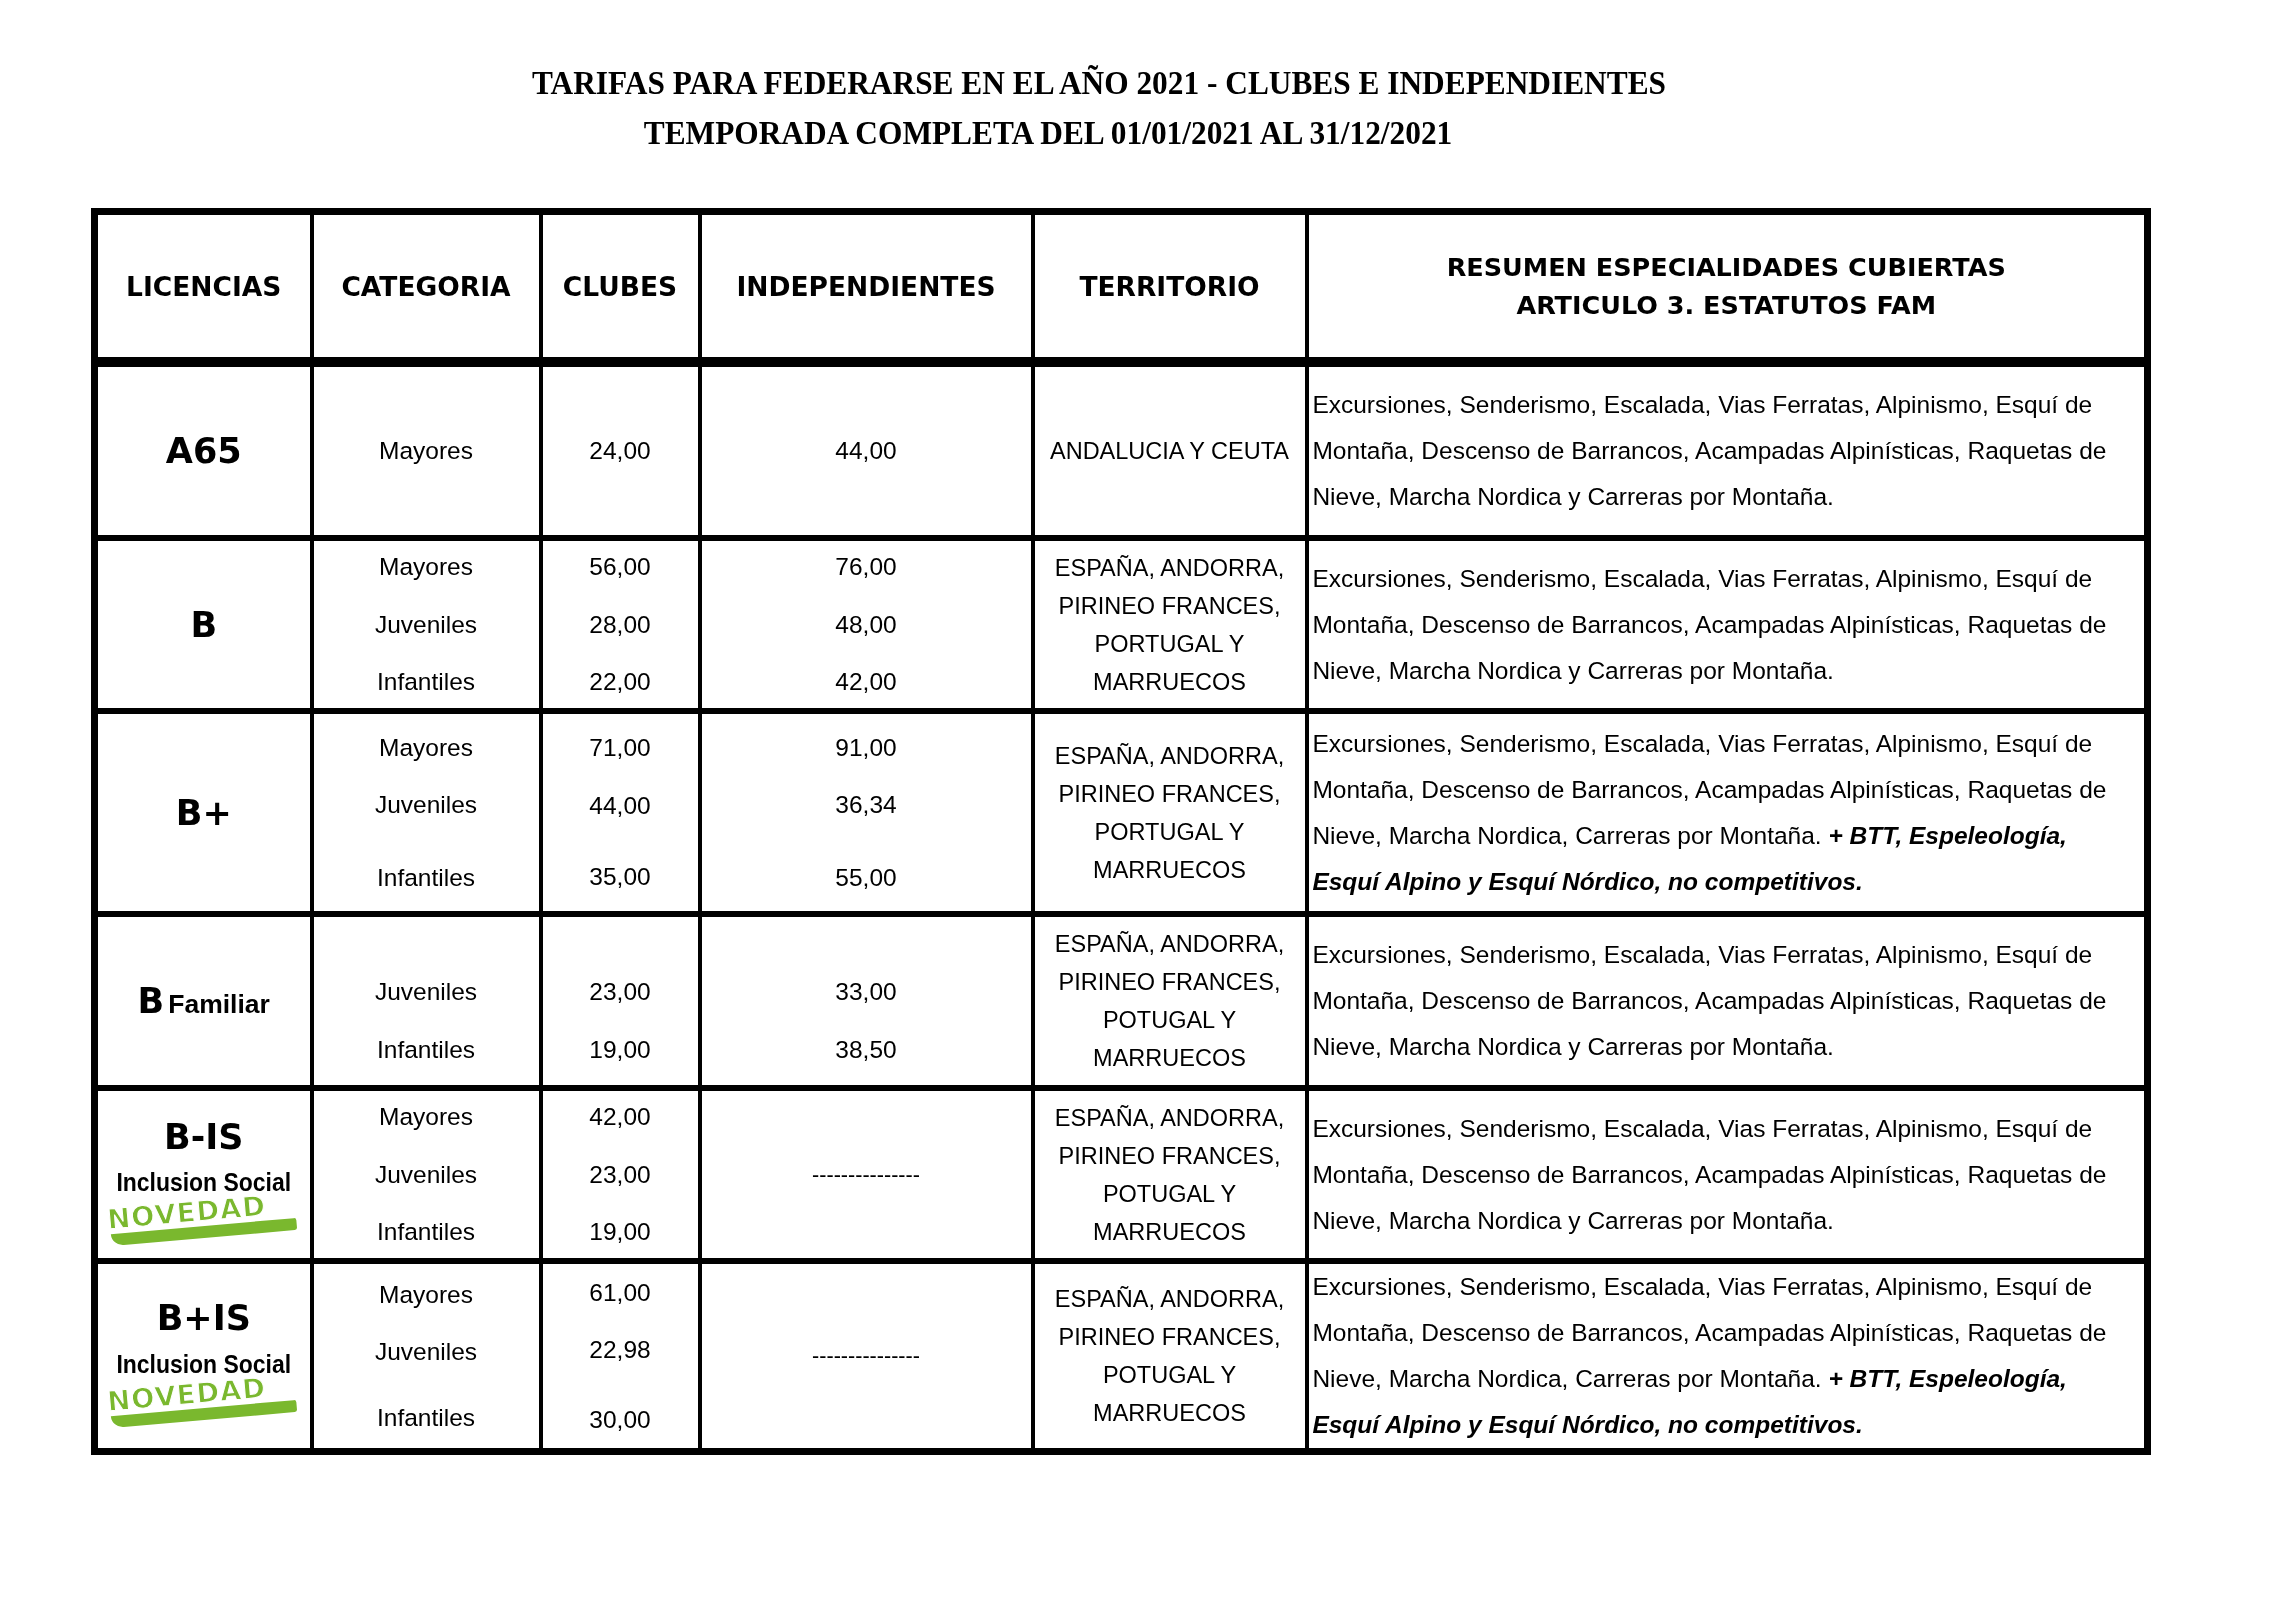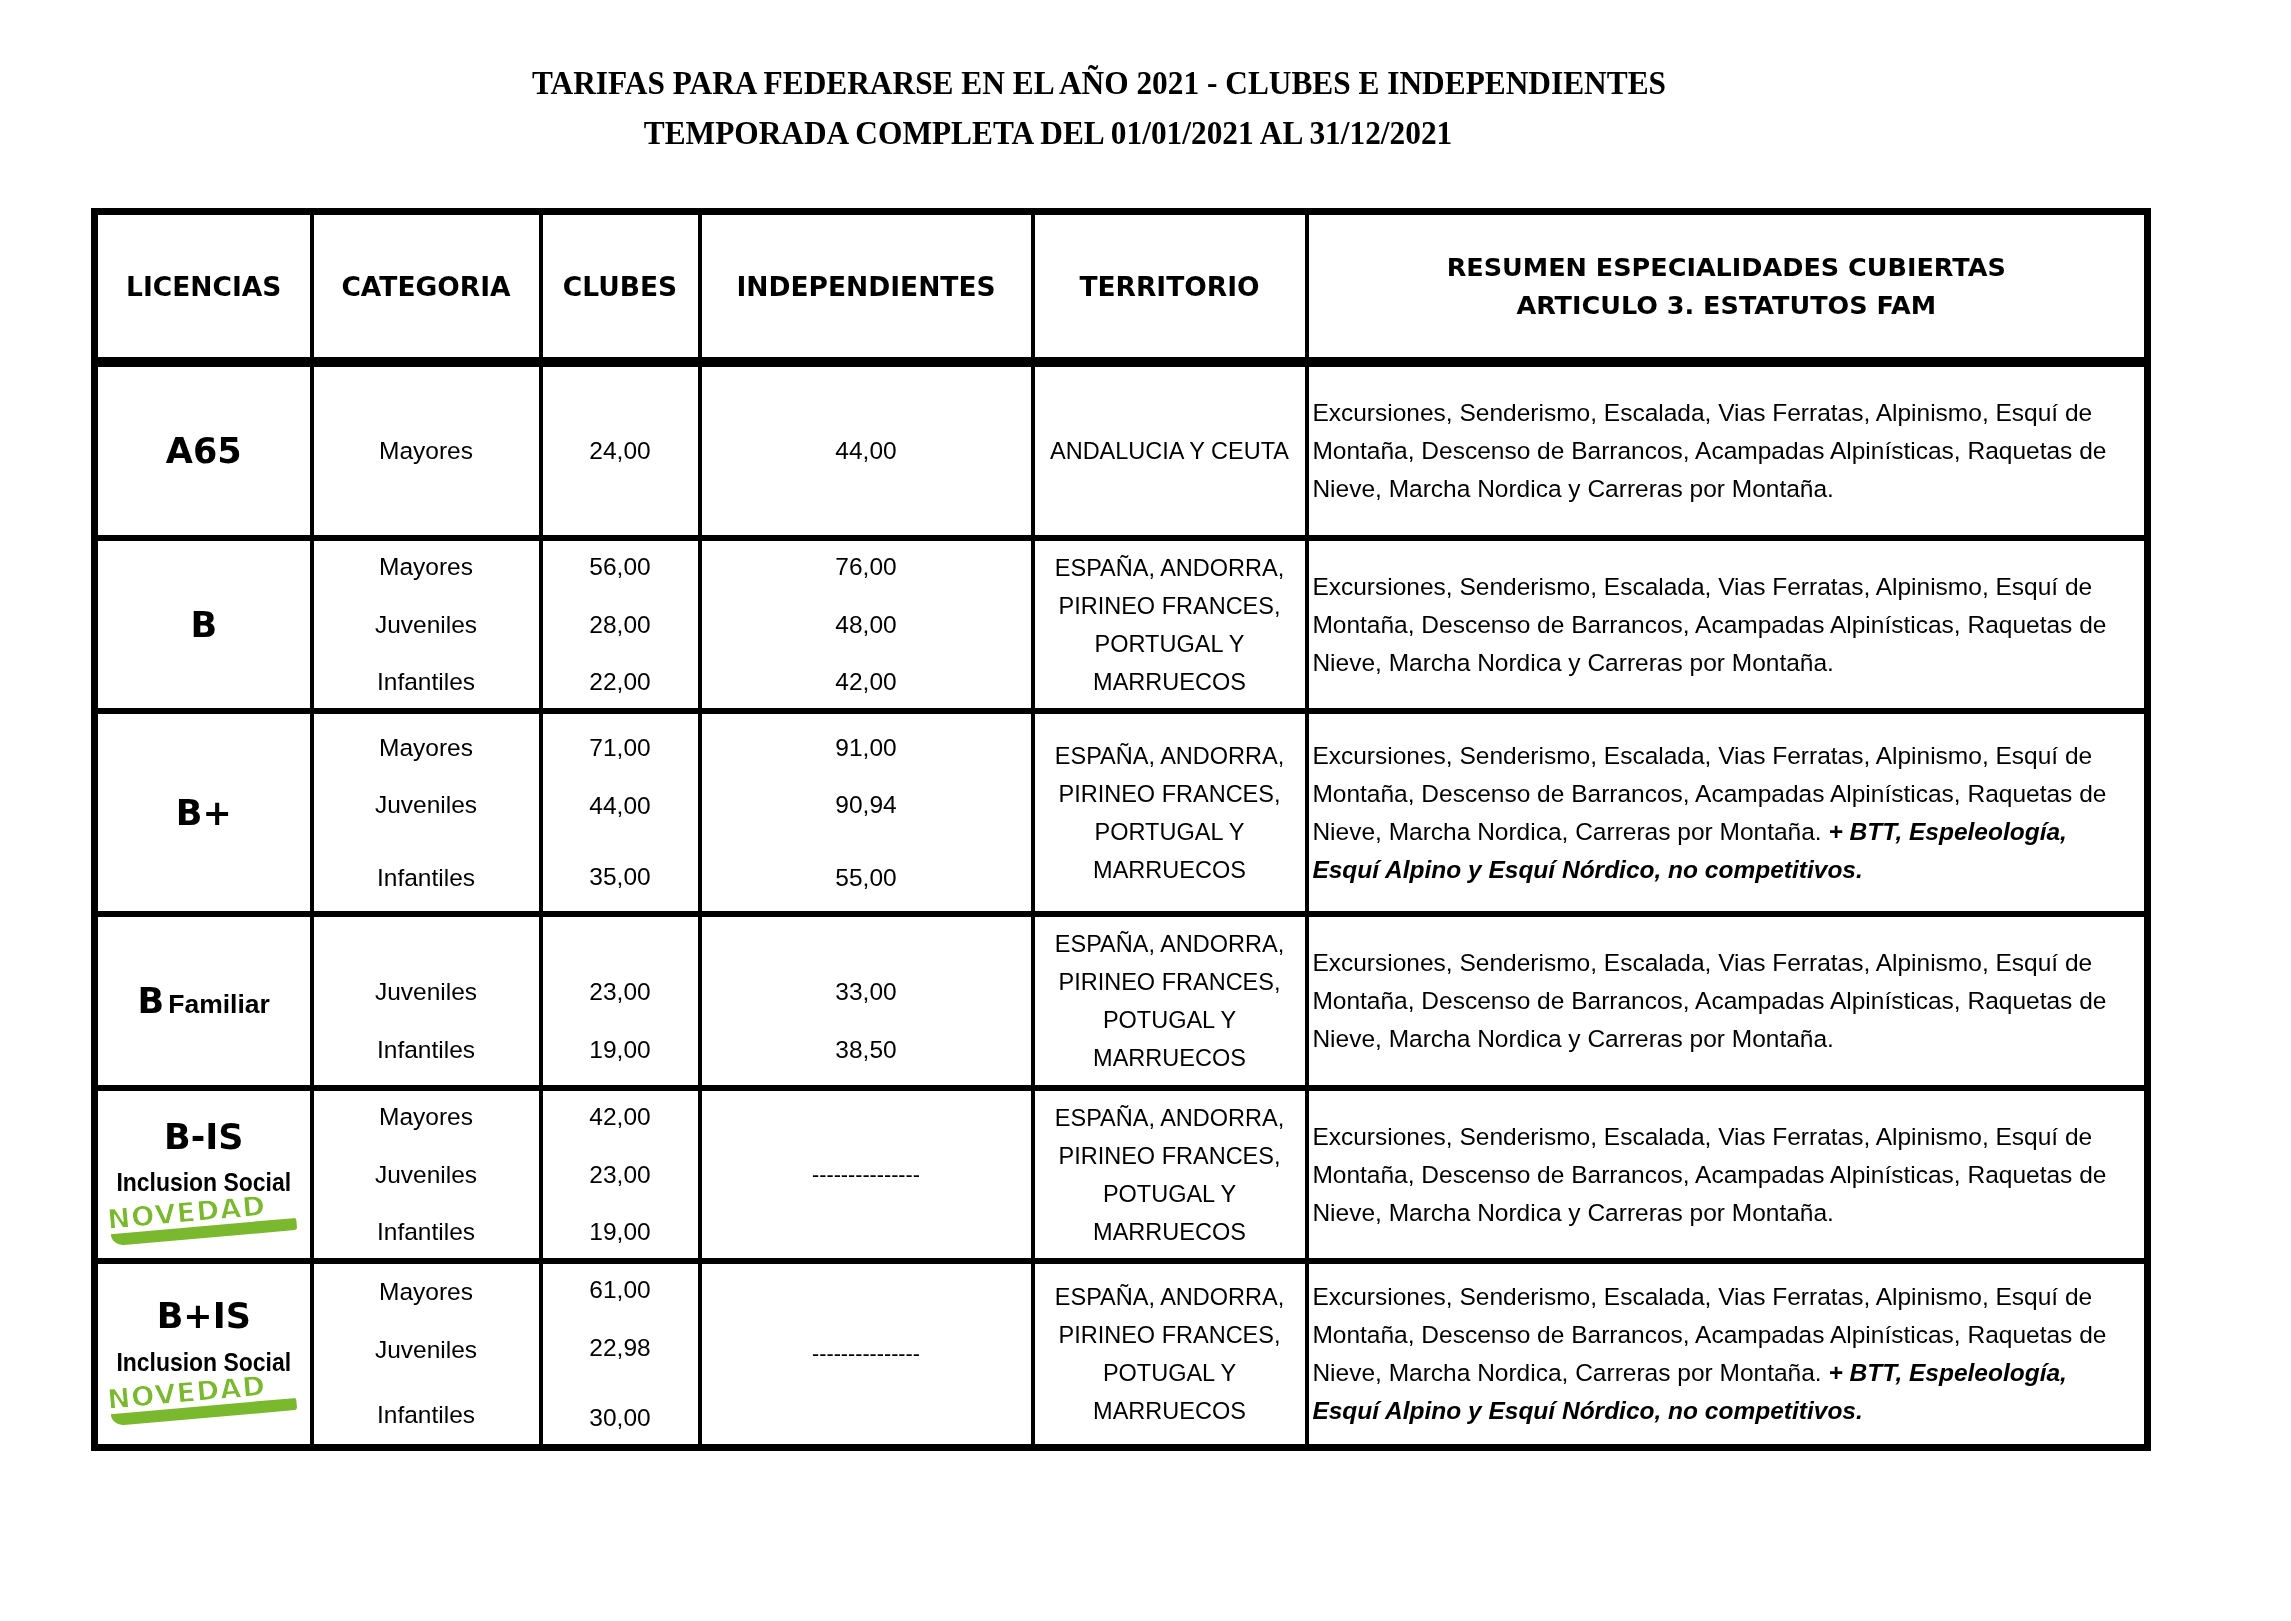--- a/index.html
+++ b/index.html
@@ -14,21 +14,21 @@
   thead th.desc-h { line-height: 47px; font-size: 25.5px; }
   tbody tr.row-group > td { border-top: 6.9px solid #000; border-bottom: 6.9px solid #000; }
   .lic { font-family: "DejaVu Sans", sans-serif; font-weight: 900; font-size: 35px; }
   .lic-sub { font-family: "Liberation Sans", sans-serif; font-weight: bold; font-size: 26.5px; }
   .inclusion { font-family: "Liberation Sans", sans-serif; font-weight: bold; font-size: 25.5px; display:block; margin-top: 11.8px; transform: scaleX(0.9); }
   .novedad { display:block; position: relative; height: 47px; width: 206px; margin: 0 auto; }
   .novedad .nv-text { position:absolute; left: 5.9px; top: 0; font-family: "DejaVu Sans", sans-serif; font-weight: bold; font-size: 27.4px; color: #7ab82e; transform: rotate(-5deg); letter-spacing: 1px; -webkit-text-stroke: 1px #ffffff; }
   .novedad .nv-swoosh { position:absolute; left: 9.8px; top: 29px; width: 186px; height: 11.8px; background: #7ab82e; border-radius: 0 7.8px 7.8px 39px; transform: rotate(-5deg); }
   .plain { font-family: "Liberation Sans", sans-serif; font-size: 24.5px; }
   .terr { font-family: "Liberation Sans", sans-serif; font-size: 23.5px; line-height: 38px; }
-  .desc { text-align: left !important; font-family: "Liberation Sans", sans-serif; font-size: 24.5px; line-height: 38px; padding: 0 5.9px 0 3.9px !important; }
+  .desc { text-align: left !important; font-family: "Liberation Sans", sans-serif; font-size: 24.5px; line-height: 46px; padding: 0 5.9px 0 3.9px !important; }
   .desc .extra { font-weight: bold; font-style: italic; }
   .stack-line { display:block; line-height: 38px; }
   .vals { display:flex; flex-direction: column; justify-content: center; gap: 19.6px; font-family: "Liberation Sans", sans-serif; font-size: 24.5px; }
   .vals span { display:block; line-height: 19.6px; }
   .dash { font-family: "Liberation Sans", sans-serif; font-size: 21.6px; letter-spacing: 0; }
 </style>
 </head>
 <body>
 
 <div class="title l1">TARIFAS PARA FEDERARSE EN EL AÑO 2021 - CLUBES E INDEPENDIENTES</div>
@@ -111,21 +111,21 @@
       <td>
           <div class="vals" style="gap:38px">
         <span>71,00</span>
         <span>44,00</span>
         <span style="margin-top:14px">35,00</span>
           </div>
         </td>
       <td>
           <div class="vals" style="gap:38px">
         <span>91,00</span>
-        <span>90,94</span>
+        <span>36,34</span>
         <span style="margin-top:14.7px">55,00</span>
           </div>
         </td>
       <td class="terr">
         <span class="stack-line">ESPAÑA, ANDORRA,</span>
         <span class="stack-line">PIRINEO FRANCES,</span>
         <span class="stack-line">PORTUGAL Y</span>
         <span class="stack-line">MARRUECOS</span>
       </td>
       <td class="desc"><span>Excursiones, Senderismo, Escalada, Vias Ferratas, Alpinismo, Esquí de Montaña, Descenso de Barrancos, Acampadas Alpinísticas, Raquetas de Nieve, Marcha Nordica, Carreras por Montaña.</span><span class="extra"> + BTT, Espeleología, Esquí Alpino  y Esquí Nórdico, no competitivos.</span></td>

